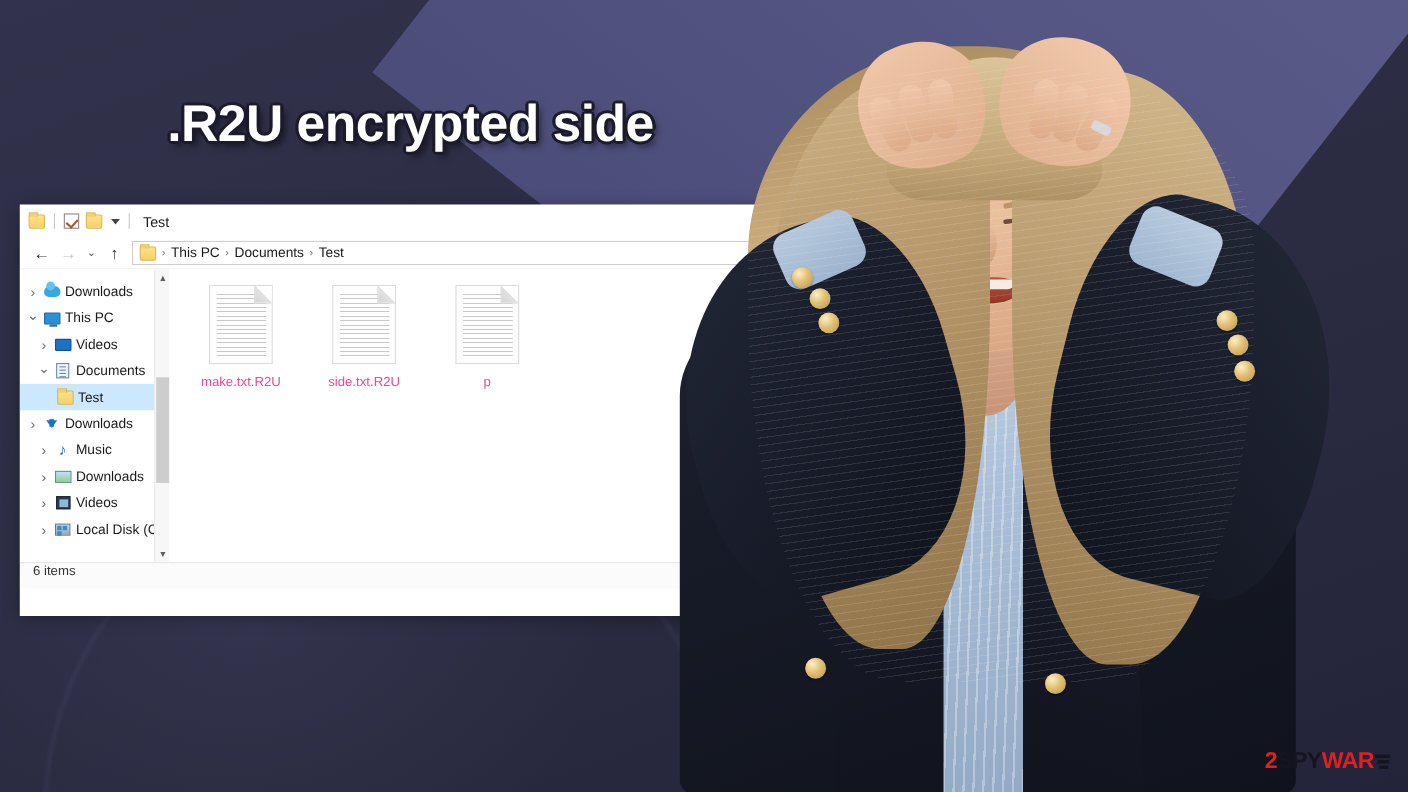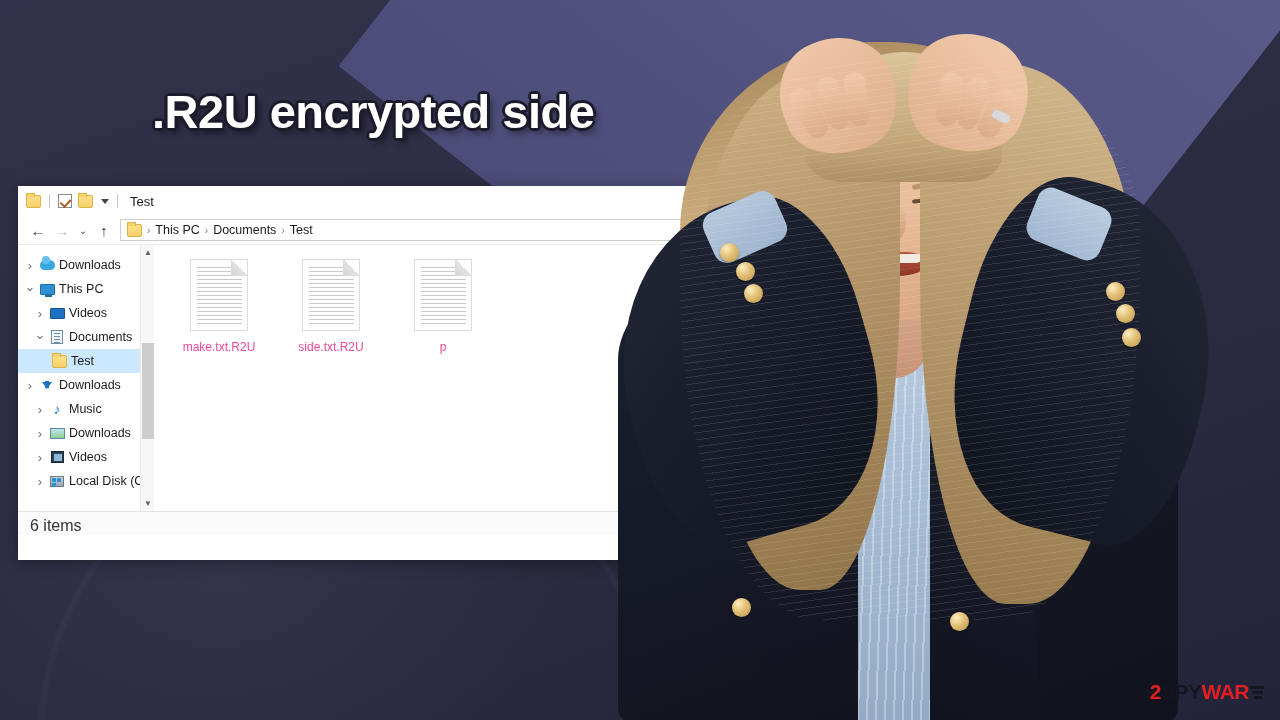--- a/index.html
+++ b/index.html
@@ -292,23 +292,23 @@
     color: #ec4899;
     white-space: nowrap;
   }
 
   
   #statusbar {
     height: 24px;
     border-top: 1px solid #e4e4e4;
     background: #fbfbfb;
     display: flex;
-    align-items: flex-end;
+    align-items: flex-start;
     padding-left: 12px;
-    font-size: 16px;
+    font-size: 12px;
     color: #333;
   }
 
   
   #photo {
     position: absolute;
     left: 530px;
     top: 0;
     width: 750px;
     height: 720px;

